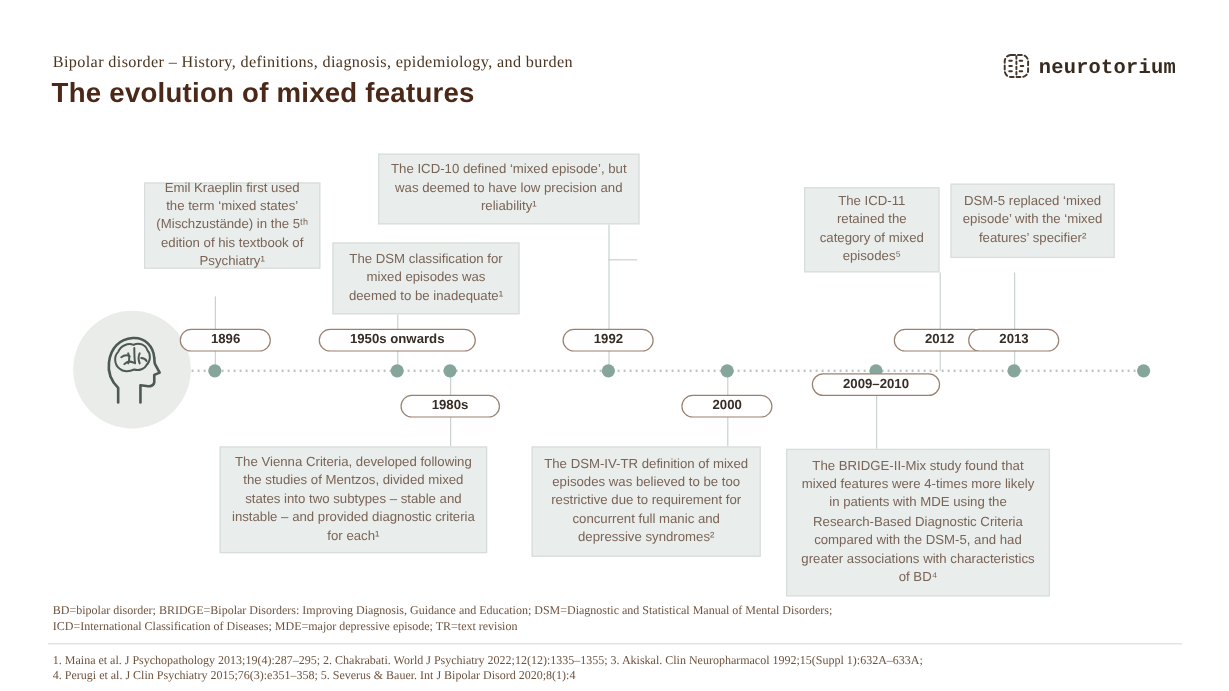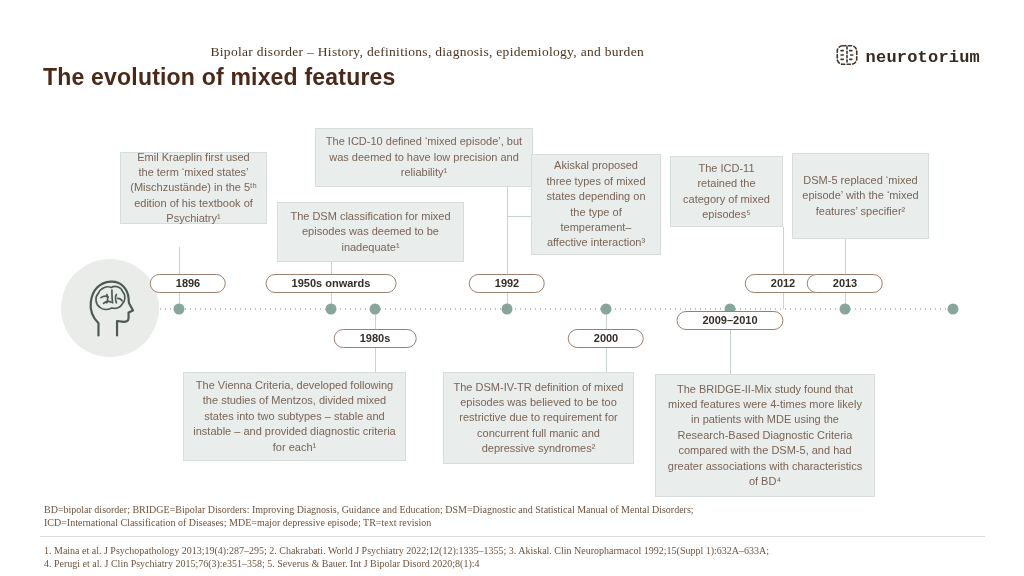--- a/index.html
+++ b/index.html
@@ -4,21 +4,20 @@
 <style>
   html,body{margin:0;padding:0;background:#ffffff;}
   .slide{
     position:relative;width:1024px;height:576px;background:#ffffff;
     font-family:"Liberation Sans",sans-serif;overflow:hidden;
   }
   .eyebrow{
     position:absolute;left:44px;top:44px;width:600px;
     font-family:"Liberation Serif",serif;font-size:13.5px;color:#4c3520;
     letter-spacing:.3px;
-    text-align:right;
   }
   .title{
     position:absolute;left:43px;top:64px;width:700px;
     font-size:23px;font-weight:bold;color:#4b2817;letter-spacing:.2px;
   }
   .brand{position:absolute;right:44px;top:42px;display:flex;align-items:center;gap:6px;font-family:Liberation Mono, monospace;}
   .brand-name{font-size:17px;font-weight:600;color:#372a1f;letter-spacing:.2px;}
   .head-figure{
     position:absolute;left:61px;top:259px;width:98px;height:98px;border-radius:50%;
     background:#e9ece9;display:flex;align-items:center;justify-content:center;
@@ -114,24 +113,23 @@
   <div class="badge" style="left:507px;top:274px">1992</div>
   <div class="badge" style="left:783px;top:274px">2012</div>
   <div class="badge" style="left:845px;top:274px">2013</div>
 
   <div class="badge" style="left:375px;top:329px">1980s</div>
   <div class="badge" style="left:606px;top:329px">2000</div>
   <div class="badge" style="left:730px;top:311px">2009–2010</div>
 
   <div class="box" style="left:120px;top:152px;width:147px;height:72px">Emil Kraeplin first used the term ‘mixed states’ (Mischzustände) in the 5ᵗʰ edition of his textbook of Psychiatry¹</div>
   <div class="box" style="left:315px;top:128px;width:218px;height:59px">The ICD-10 defined ‘mixed episode’, but was deemed to have low precision and reliability¹</div>
-  <div class="box" style="left:277px;top:202px;width:187px;height:60px">The DSM classification for mixed episodes was deemed to be inadequate¹</div>
-  <div class="box" style="left:531px;top:154px;width:130px;height:101px">Akiskal proposed three types of mixed states depending on the type of temperament–affective interaction³</div>
+  <div class="box" style="left:277px;top:202px;width:156px;height:60px">The DSM classification for mixed episodes was deemed to be inadequate¹</div>
   <div class="box" style="left:670px;top:156px;width:113px;height:71px">The ICD-11 retained the category of mixed episodes⁵</div>
-  <div class="box" style="left:792px;top:153px;width:137px;height:86px">DSM-5 replaced ‘mixed episode’ with the ‘mixed features’ specifier²</div>
+  <div class="box" style="left:792px;top:153px;width:137px;height:62px">DSM-5 replaced ‘mixed episode’ with the ‘mixed features’ specifier²</div>
 
   <div class="box" style="left:183px;top:372px;width:223px;height:89px">The Vienna Criteria, developed following the studies of Mentzos, divided mixed states into two subtypes – stable and instable – and provided diagnostic criteria for each¹</div>
   <div class="box" style="left:443px;top:372px;width:191px;height:92px">The DSM-IV-TR definition of mixed episodes was believed to be too restrictive due to requirement for concurrent full manic and depressive syndromes²</div>
   <div class="box" style="left:655px;top:374px;width:220px;height:123px">The BRIDGE-II-Mix study found that mixed features were 4-times more likely in patients with MDE using the Research-Based Diagnostic Criteria compared with the DSM-5, and had greater associations with characteristics of BD⁴</div>
 
   <div class="footnote abbr">
     <div>BD=bipolar disorder; BRIDGE=Bipolar Disorders: Improving Diagnosis, Guidance and Education; DSM=Diagnostic and Statistical Manual of Mental Disorders;</div>
     <div>ICD=International Classification of Diseases; MDE=major depressive episode; TR=text revision</div>
   </div>
   <div class="footer-divider"></div>

